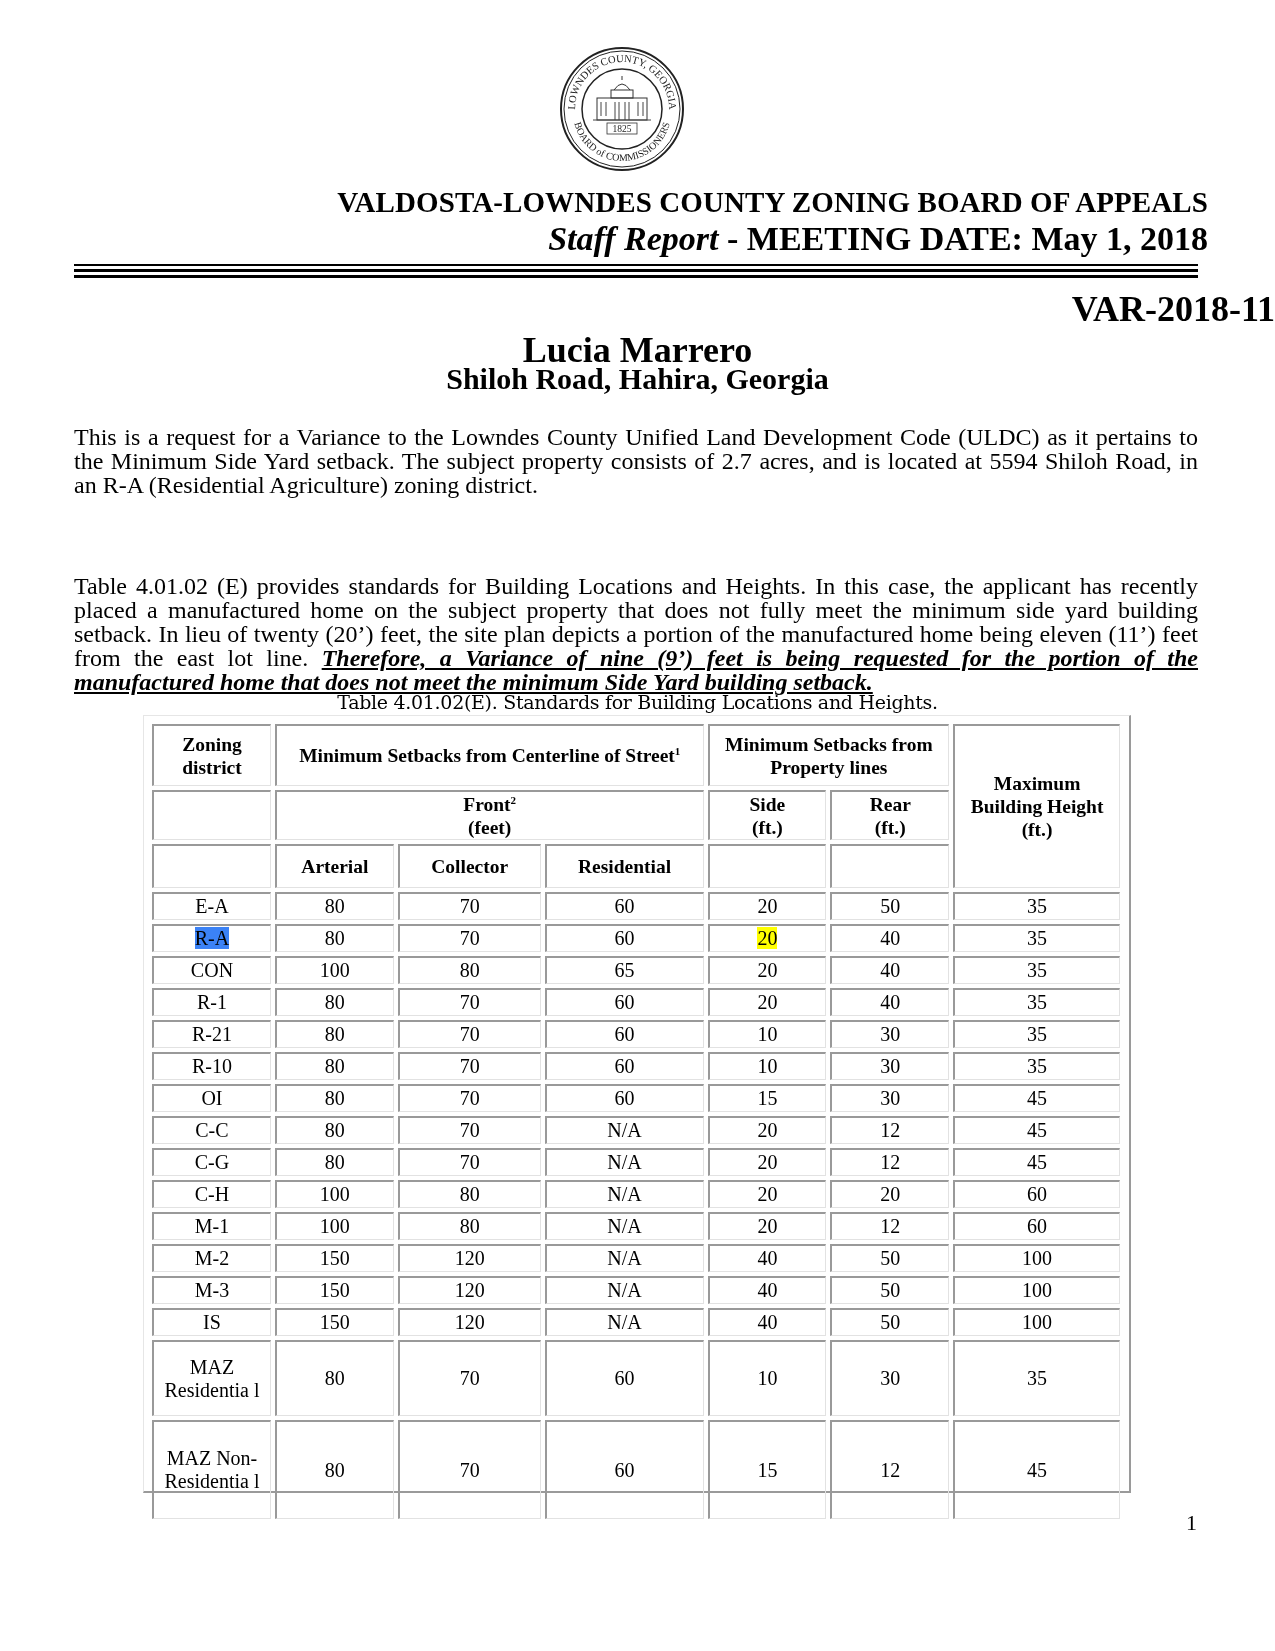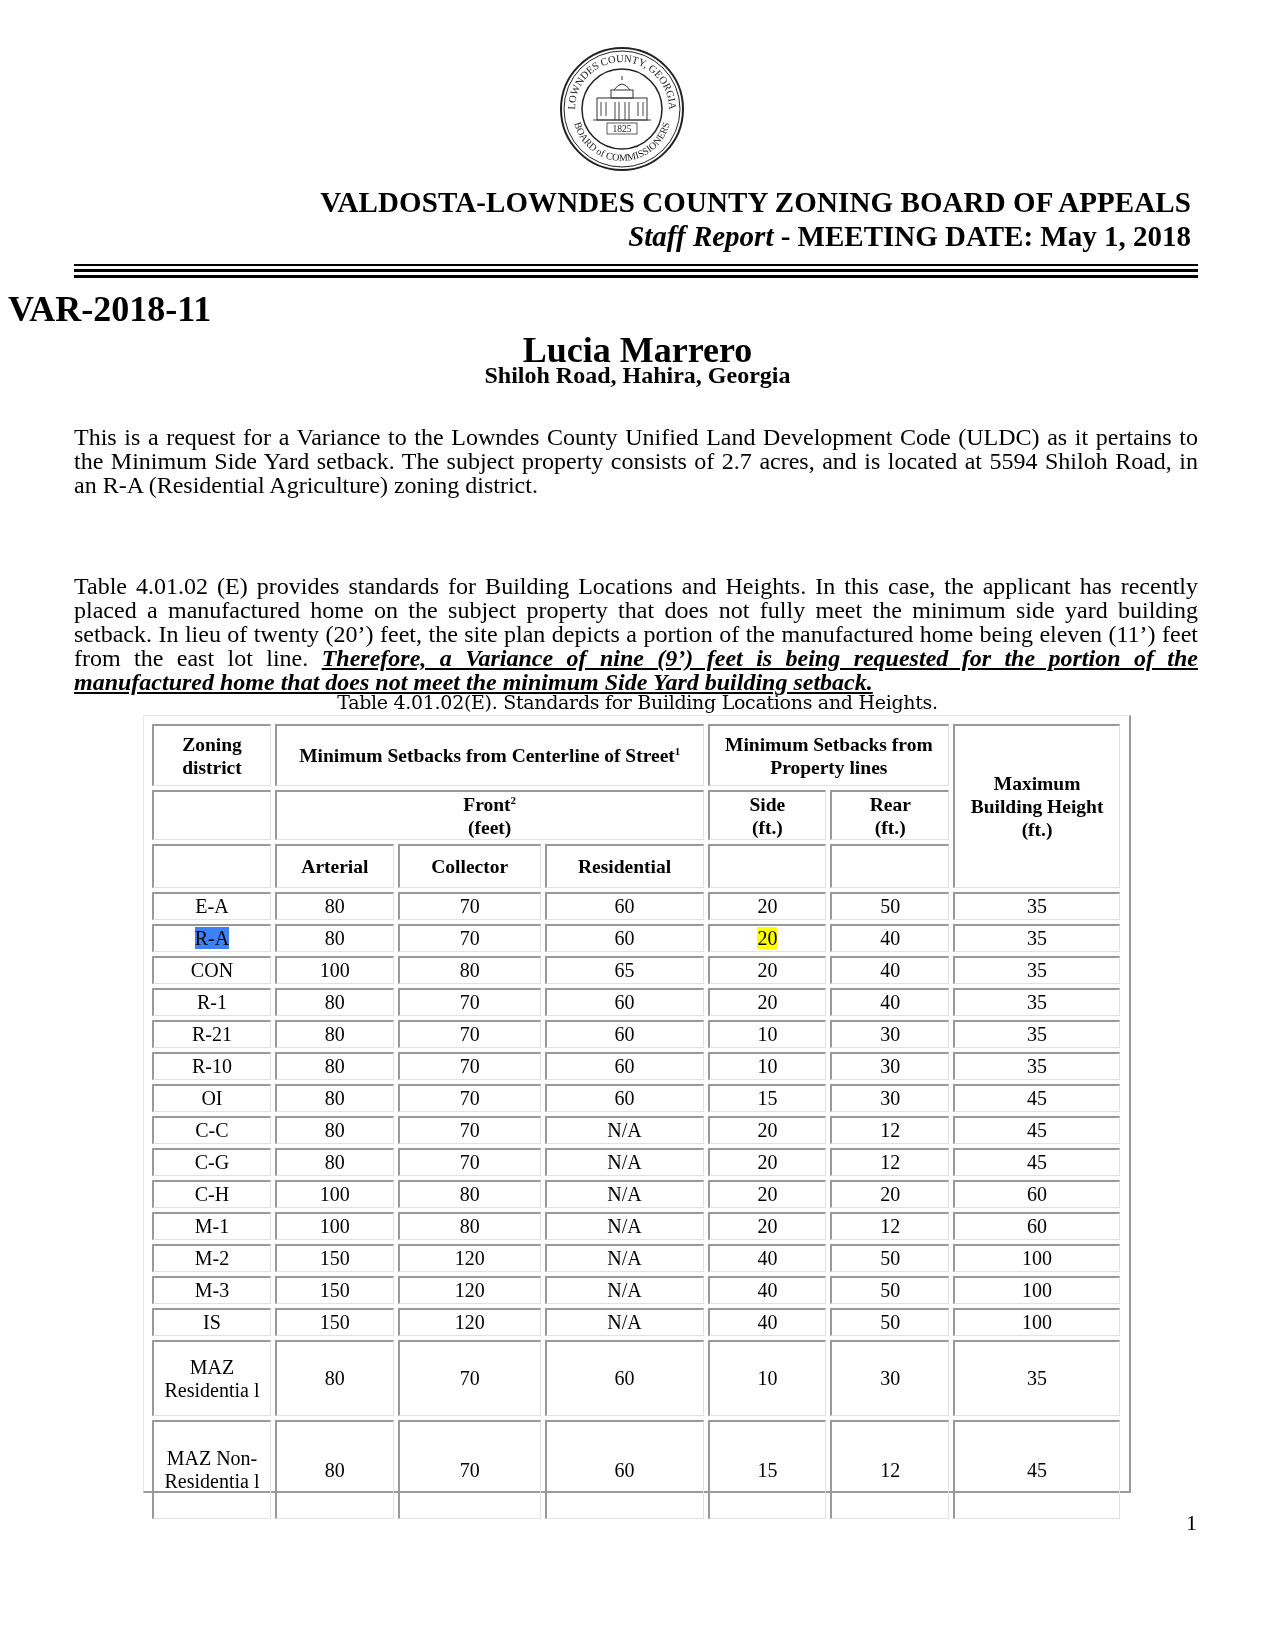--- a/index.html
+++ b/index.html
@@ -1,33 +1,33 @@
 <!DOCTYPE html>
 <html><head>
   <meta charset="utf-8">
   <style>
     html, body { margin: 0; padding: 0; background: #ffffff; }
     body { width: 1275px; height: 1651px; position: relative; overflow: hidden;
       font-family: "Liberation Serif", "DejaVu Serif", serif; color: #000; }
 
     .seal { position: absolute; left: 559px; top: 46px; width: 126px; height: 126px; }
 
-    .hdr { position: absolute; right: 84px; text-align: right; font-weight: bold; white-space: nowrap; }
+    .hdr { position: absolute; right: 67px; text-align: right; font-weight: bold; white-space: nowrap; }
     .hdr-title { top: 186px; font-size: 29px; letter-spacing: 0.1px; }
-    .hdr-sub { top: 220px; font-size: 29px; }
+    .hdr-sub { top: 220px; font-size: 34px; }
     .hdr-sub i { font-weight: bold; }
 
     .rule { position: absolute; left: 74px; right: 77px; background: #000; }
     .rule1 { top: 264px; height: 2px; }
     .rule2 { top: 269px; height: 3px; }
     .rule3 { top: 275px; height: 3px; }
 
-    .case-no { position: absolute; left: 8px; right: 0; top: 288px; text-align: left; font-weight: bold; font-size: 36px; }
+    .case-no { position: absolute; left: 0; right: 0; top: 288px; text-align: right; font-weight: bold; font-size: 36px; }
     .case-name { position: absolute; left: 0; right: 0; top: 329px; text-align: center; font-weight: bold; font-size: 36px; }
-    .case-loc { position: absolute; left: 0; right: 0; top: 362px; text-align: center; font-weight: bold; font-size: 24px; }
+    .case-loc { position: absolute; left: 0; right: 0; top: 362px; text-align: center; font-weight: bold; font-size: 30px; }
 
     .para { position: absolute; left: 74px; width: 1124px; font-size: 24px; line-height: 24px; text-align: justify; }
     .p1 { top: 425px; }
     .p2 { top: 538px; margin-top: 36px; }
     .emph { font-weight: bold; font-style: italic; text-decoration: underline; }
 
     .tbl-caption { position: absolute; left: 0; right: 0; top: 691px; text-align: center; font-size: 19px; font-weight: normal;
       font-family: "DejaVu Serif", serif; letter-spacing: -0.3px; }
 
     .tbl-wrap { position: absolute; left: 143px; top: 715px; width: 988px; height: 778px;

